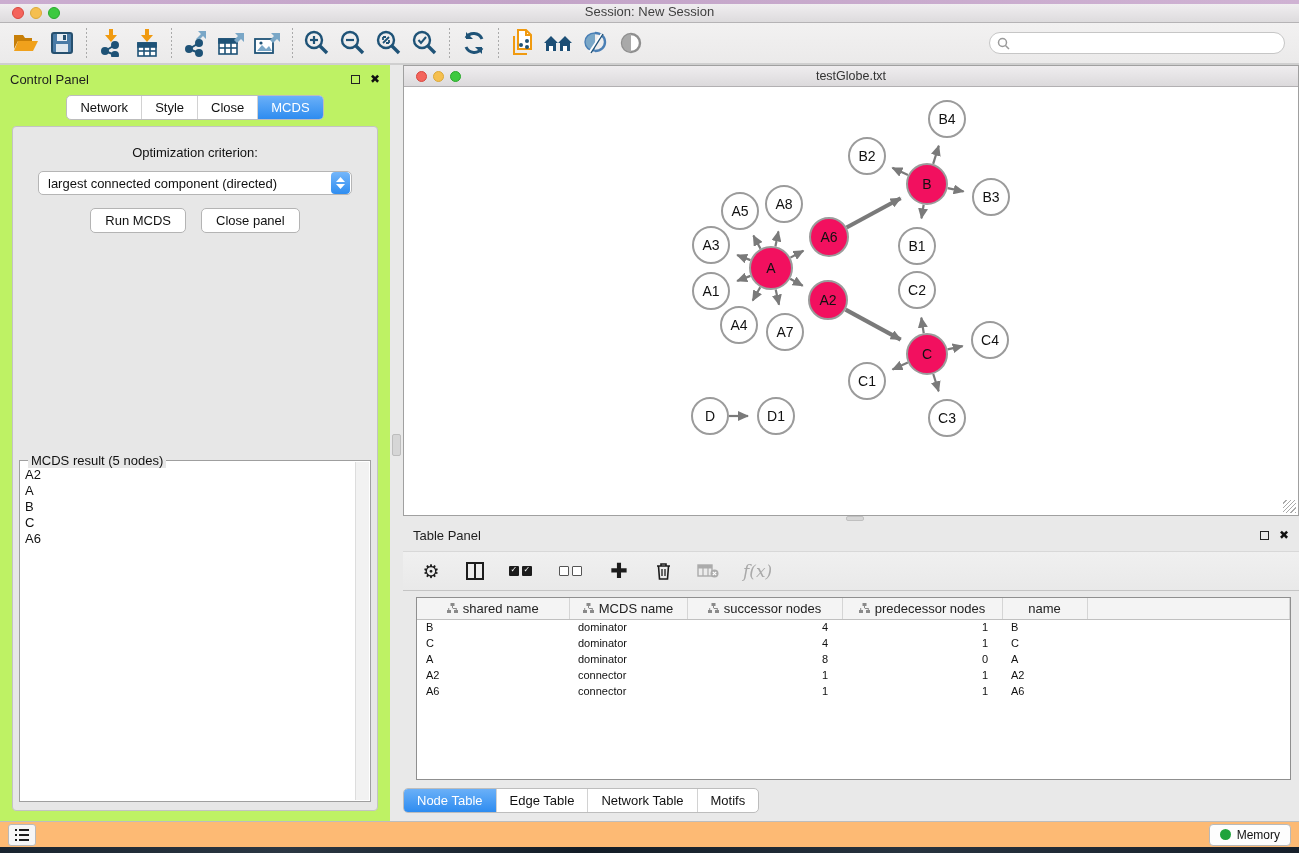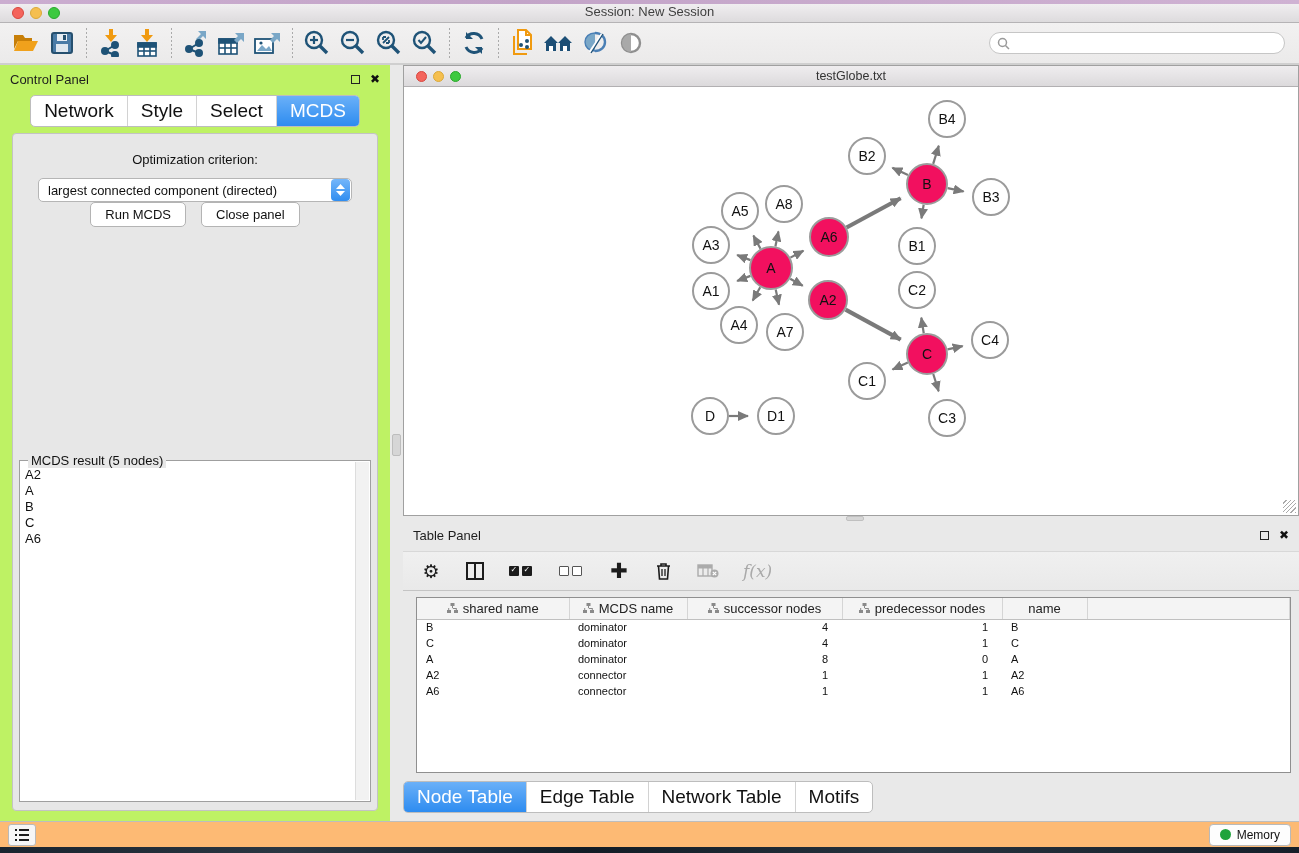--- a/index.html
+++ b/index.html
@@ -37,34 +37,34 @@
   .v-handle { position:absolute; top:369px; left:2px; width:9px; height:22px;
     background:#d6d6d6; border:1px solid #bdbdbd; border-radius:2px; }
   .panel-head { height:28px; display:flex; align-items:center; padding:0 10px; }
   .panel-title { font-size:13px; color:#1e1e1e; }
   .panel-head-icons { margin-left:auto; display:flex; align-items:center; gap:10px; }
   .float-icon { width:9px; height:9px; border:1.5px solid #222; display:inline-block; }
   .close-icon { font-size:12px; font-weight:bold; color:#111; line-height:1; }
 
   .seg-row { display:flex; justify-content:center; padding:2px 0 6px; }
   .seg { display:inline-flex; border:1px solid #bdbdbd; border-radius:5px; overflow:hidden; background:#fff; }
-  .seg span { padding:4px 13px; font-size:19px; color:#111; border-left:1px solid #d2d2d2; white-space:nowrap; }
+  .seg span { padding:4px 13px; font-size:13px; color:#111; border-left:1px solid #d2d2d2; white-space:nowrap; }
   .seg span:first-child { border-left:none; }
   .seg span.sel { background:linear-gradient(#6ab0f8,#2e8cf0); color:#fff; }
 
   .cp-box { flex:1; margin:0 12px 10px; border:1px solid #c3c3c3; border-radius:4px;
     background:#e7e7e7; display:flex; flex-direction:column; padding-top:18px; }
   .opt-label { text-align:center; font-size:13px; color:#111; }
   .select-row { margin:11px auto 0; width:314px; height:24px; border:1px solid #b5b5b5;
     border-radius:5px; background:#fff; display:flex; align-items:center; position:relative; }
   .select-val { flex:1; font-size:13px; color:#111; padding-left:9px; white-space:nowrap; overflow:hidden;}
   .stepper { width:19px; height:22px; margin-right:1px; border-radius:4px;
     background:linear-gradient(#74b6fa,#2f8df0); display:flex; flex-direction:column;
     align-items:center; justify-content:center; gap:2px; }
-  .btn-row { display:flex; justify-content:center; gap:15px; }
+  .btn-row { display:flex; justify-content:center; gap:15px; margin-top:13px; }
   .btn { background:#fff; border:1px solid #b4b4b4; border-radius:5px;
     font-size:13px; color:#111; padding:4px 14px; }
   .cp-spacer { flex:1; }
 
   .groupbox { margin:0 6px 8px; height:342px; border:1px solid #9f9f9f;
     position:relative; background:#fff; }
   .legend { position:absolute; top:-8px; left:8px; background:#e7e7e7;
     padding:0 3px; font-size:13px; color:#111; }
   .listbox { position:absolute; inset:1px 16px 1px 1px; padding:5px 0 0 4px; overflow:hidden; }
   .listbox div { font-size:13px; color:#111; line-height:16px; }
@@ -300,21 +300,21 @@
       <span class="panel-title">Control Panel</span>
       <span class="panel-head-icons">
         <span class="float-icon"></span>
         <span class="close-icon">✖</span>
       </span>
     </div>
     <div class="seg-row">
       <span class="seg" id="cp-tabs">
           <span>Network</span>
           <span>Style</span>
-          <span>Select</span>
+          <span>Close</span>
           <span class="sel">MCDS</span>
         </span>
     </div>
     <div class="cp-box">
       <div class="opt-label">Optimization criterion:</div>
       <div class="select-row">
         <span class="select-val">largest connected component (directed)</span>
         <span class="stepper">
           <svg width="9" height="5" viewBox="0 0 9 5">
               <path d="M0 5l4.5-5L9 5z" fill="#fff"></path>

